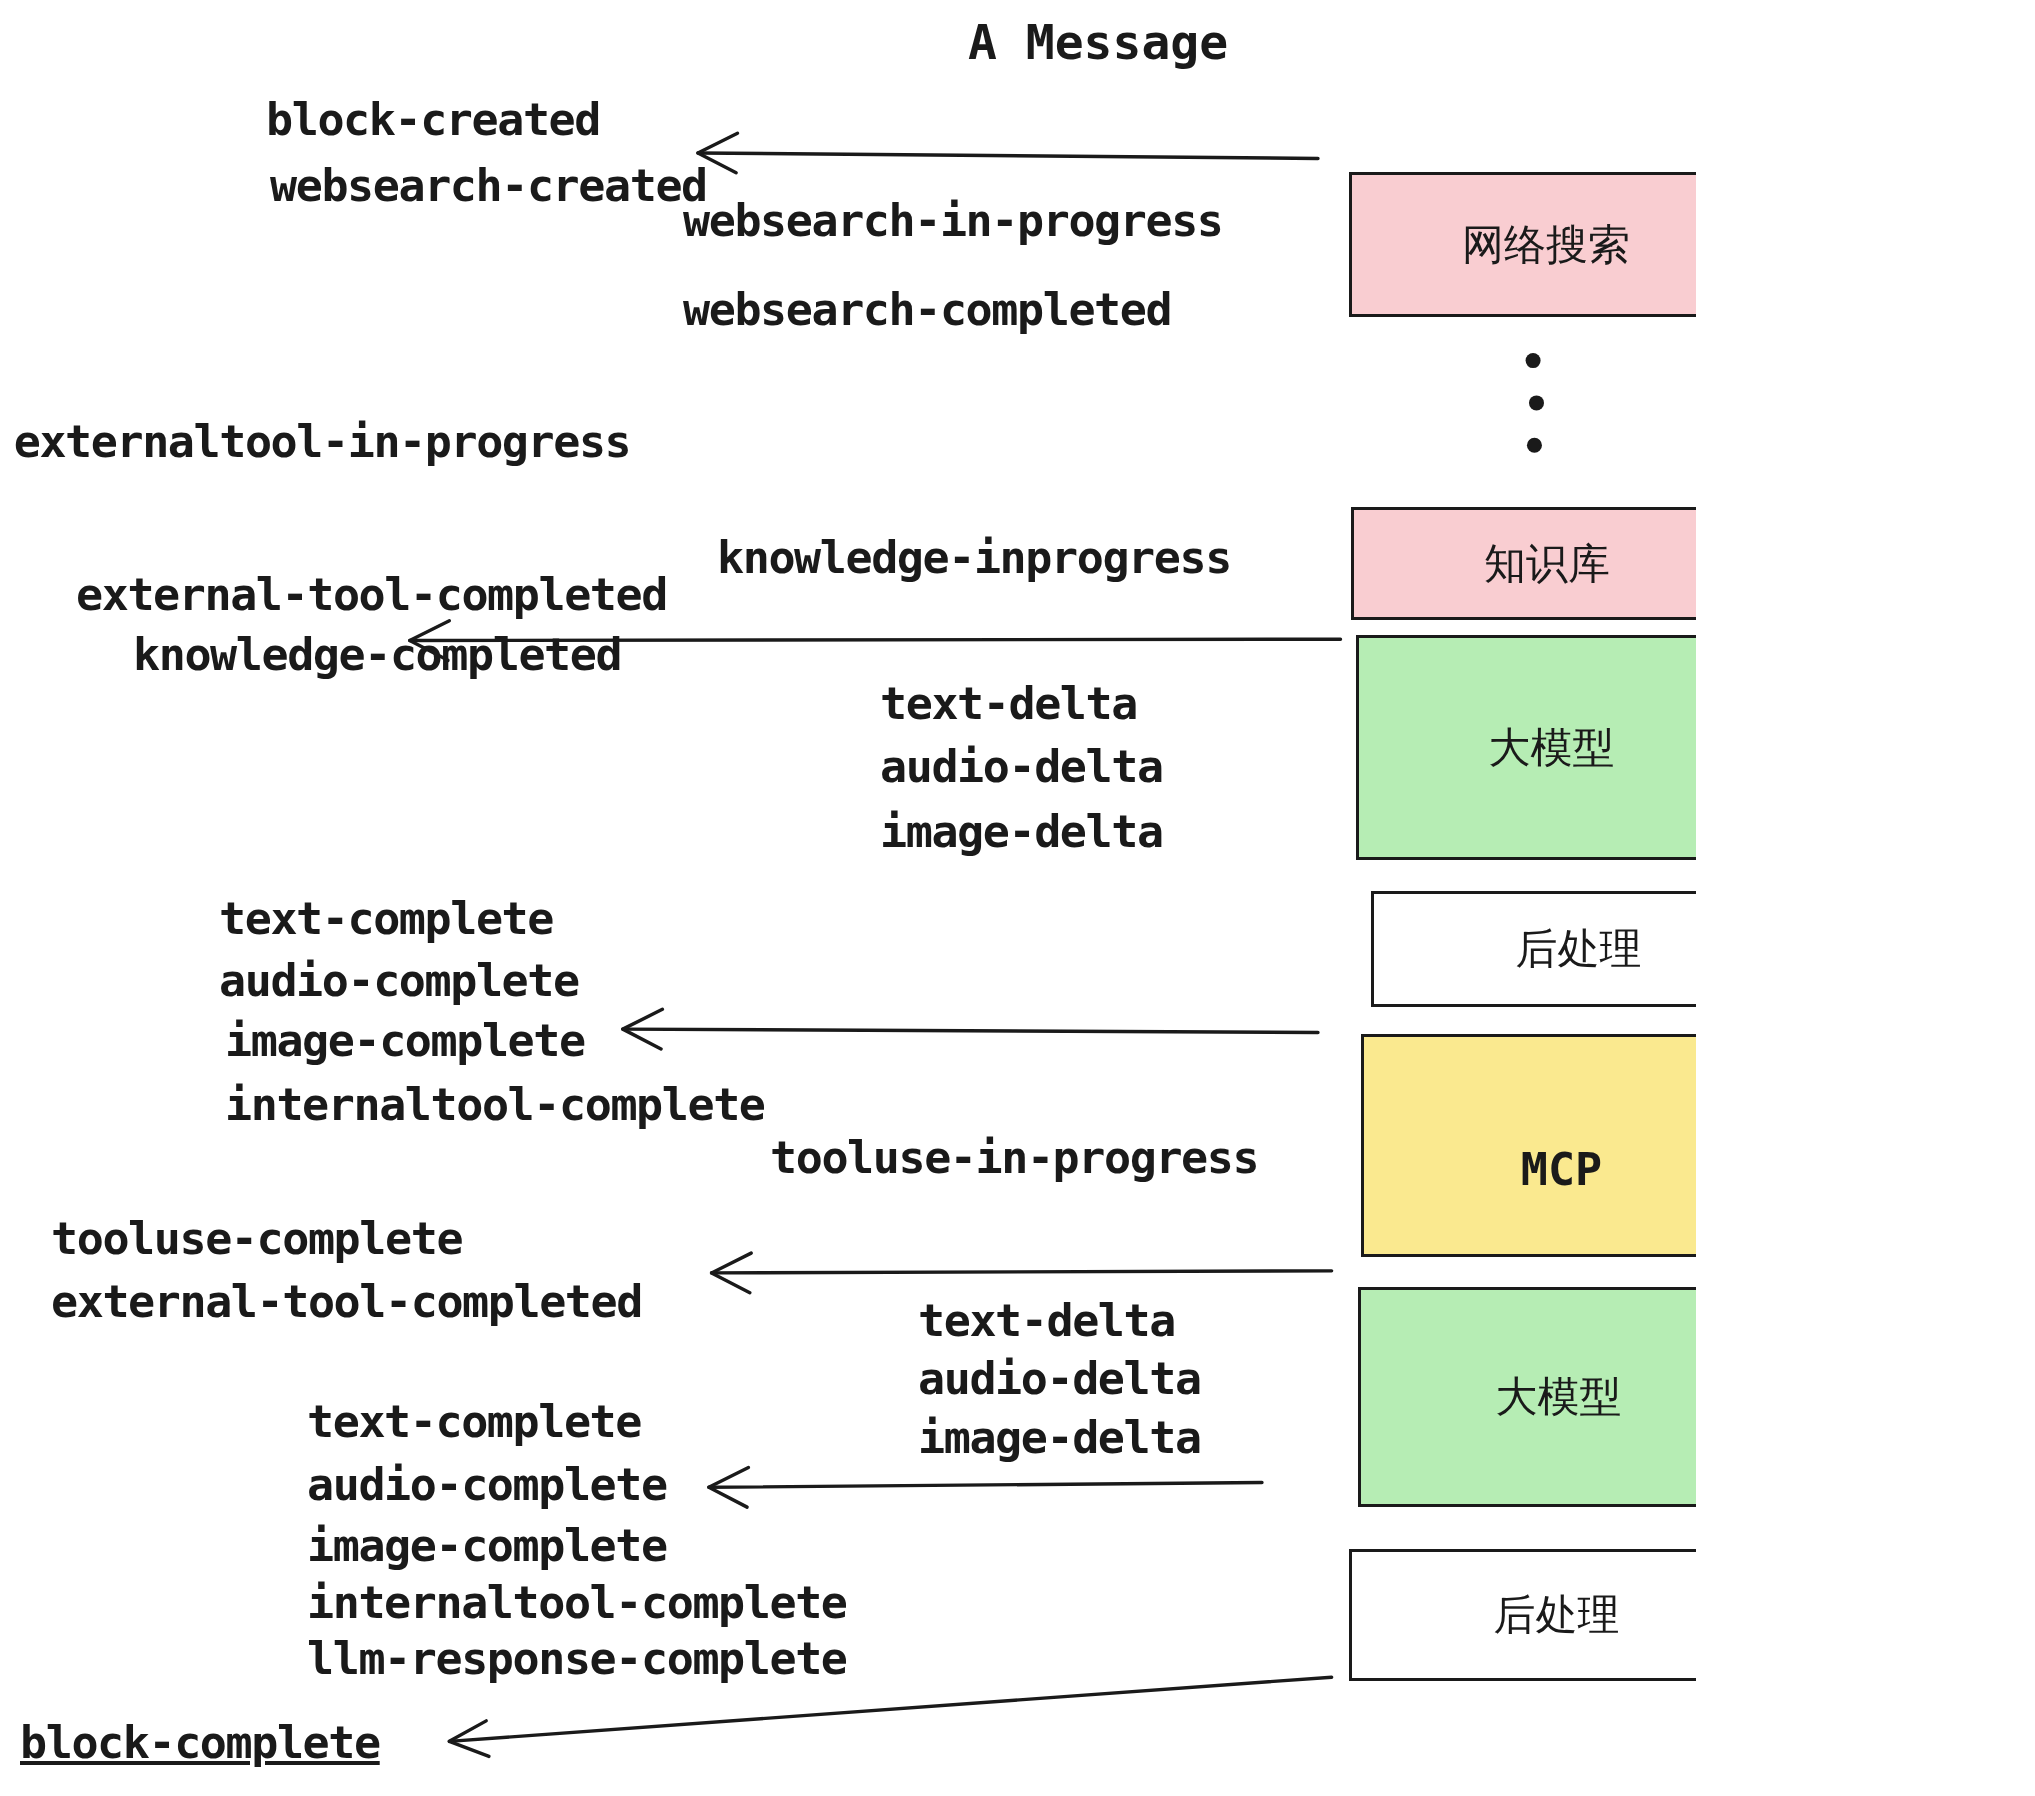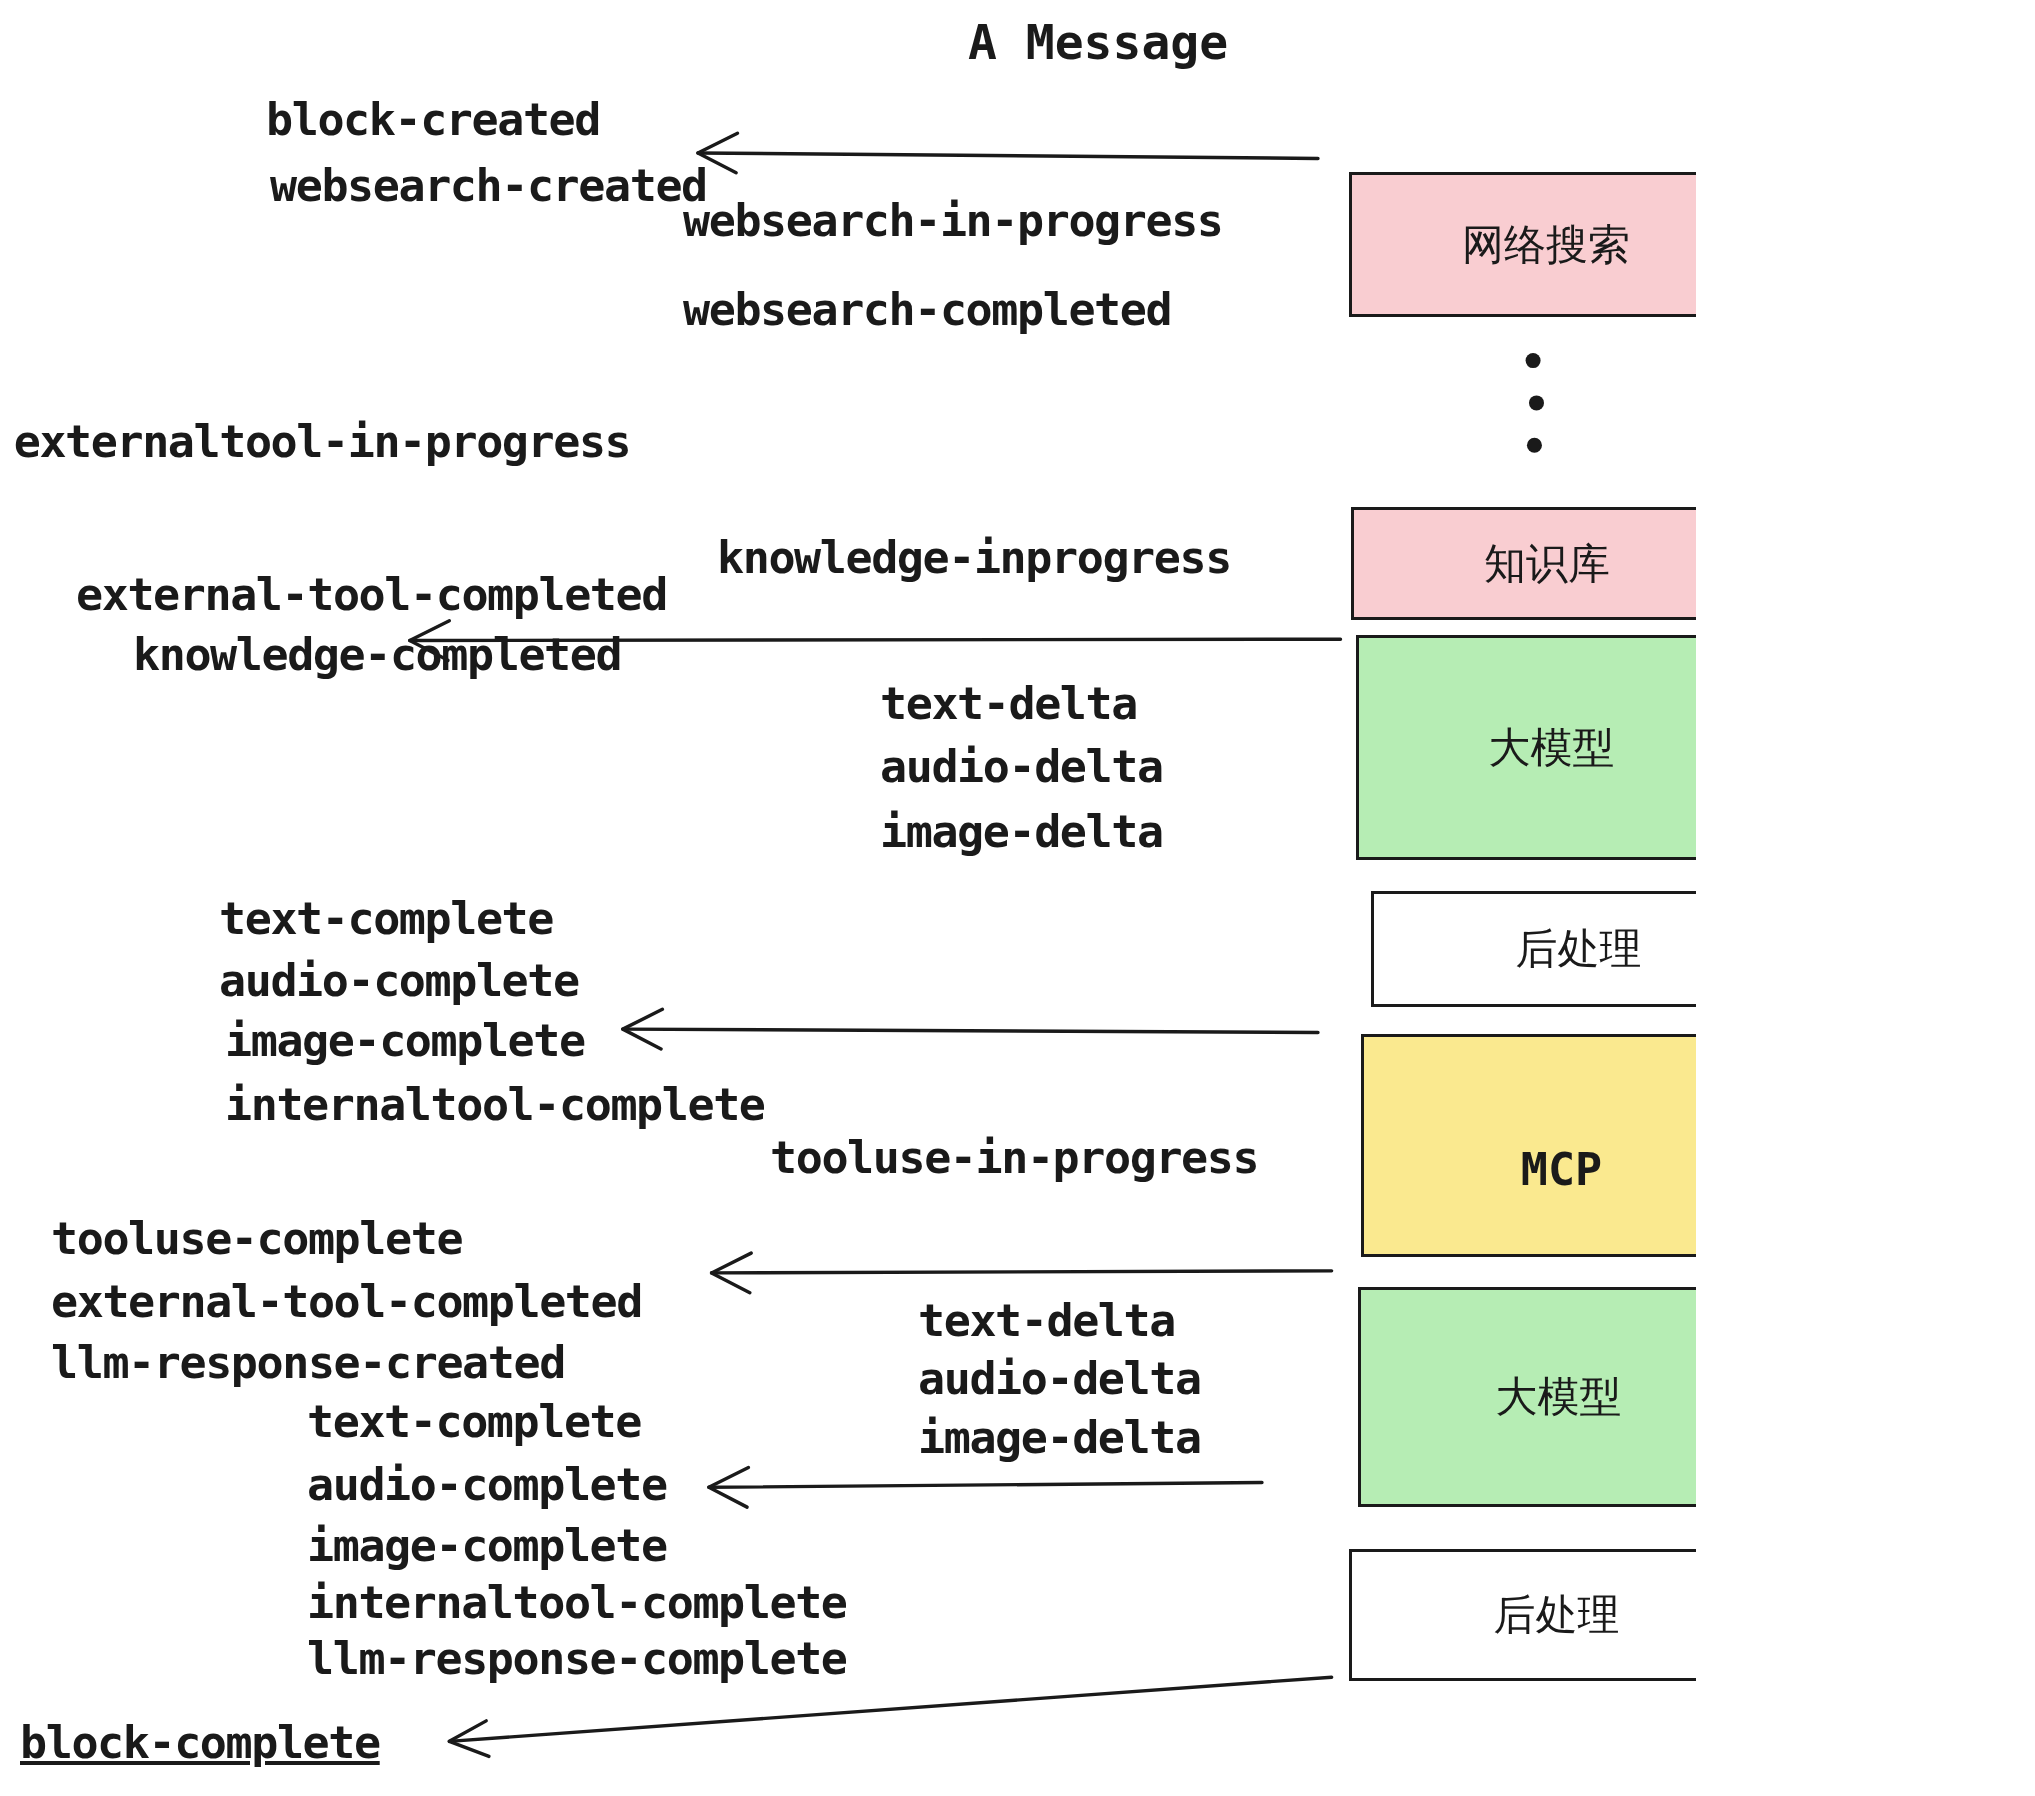--- a/index.html
+++ b/index.html
@@ -119,21 +119,20 @@
   <div class="ev" style="left:880px;top:681px;">text-delta</div>
   <div class="ev" style="left:880px;top:744px;">audio-delta</div>
   <div class="ev" style="left:880px;top:809px;">image-delta</div>
   <div class="ev" style="left:219px;top:896px;">text-complete</div>
   <div class="ev" style="left:219px;top:958px;">audio-complete</div>
   <div class="ev" style="left:225px;top:1018px;">image-complete</div>
   <div class="ev" style="left:225px;top:1082px;">internaltool-complete</div>
   <div class="ev" style="left:770px;top:1135px;">tooluse-in-progress</div>
   <div class="ev" style="left:51px;top:1216px;">tooluse-complete</div>
   <div class="ev" style="left:51px;top:1279px;">external-tool-completed</div>
-  <div class="ev" style="left:51px;top:1340px;">llm-response-created</div>
   <div class="ev" style="left:918px;top:1298px;">text-delta</div>
   <div class="ev" style="left:918px;top:1356px;">audio-delta</div>
   <div class="ev" style="left:918px;top:1415px;">image-delta</div>
   <div class="ev" style="left:307px;top:1399px;">text-complete</div>
   <div class="ev" style="left:307px;top:1462px;">audio-complete</div>
   <div class="ev" style="left:307px;top:1523px;">image-complete</div>
   <div class="ev" style="left:307px;top:1580px;">internaltool-complete</div>
   <div class="ev" style="left:307px;top:1636px;">llm-response-complete</div>
   <div class="ev" style="left:20px;top:1720px;text-decoration:underline;">block-complete</div>
 

